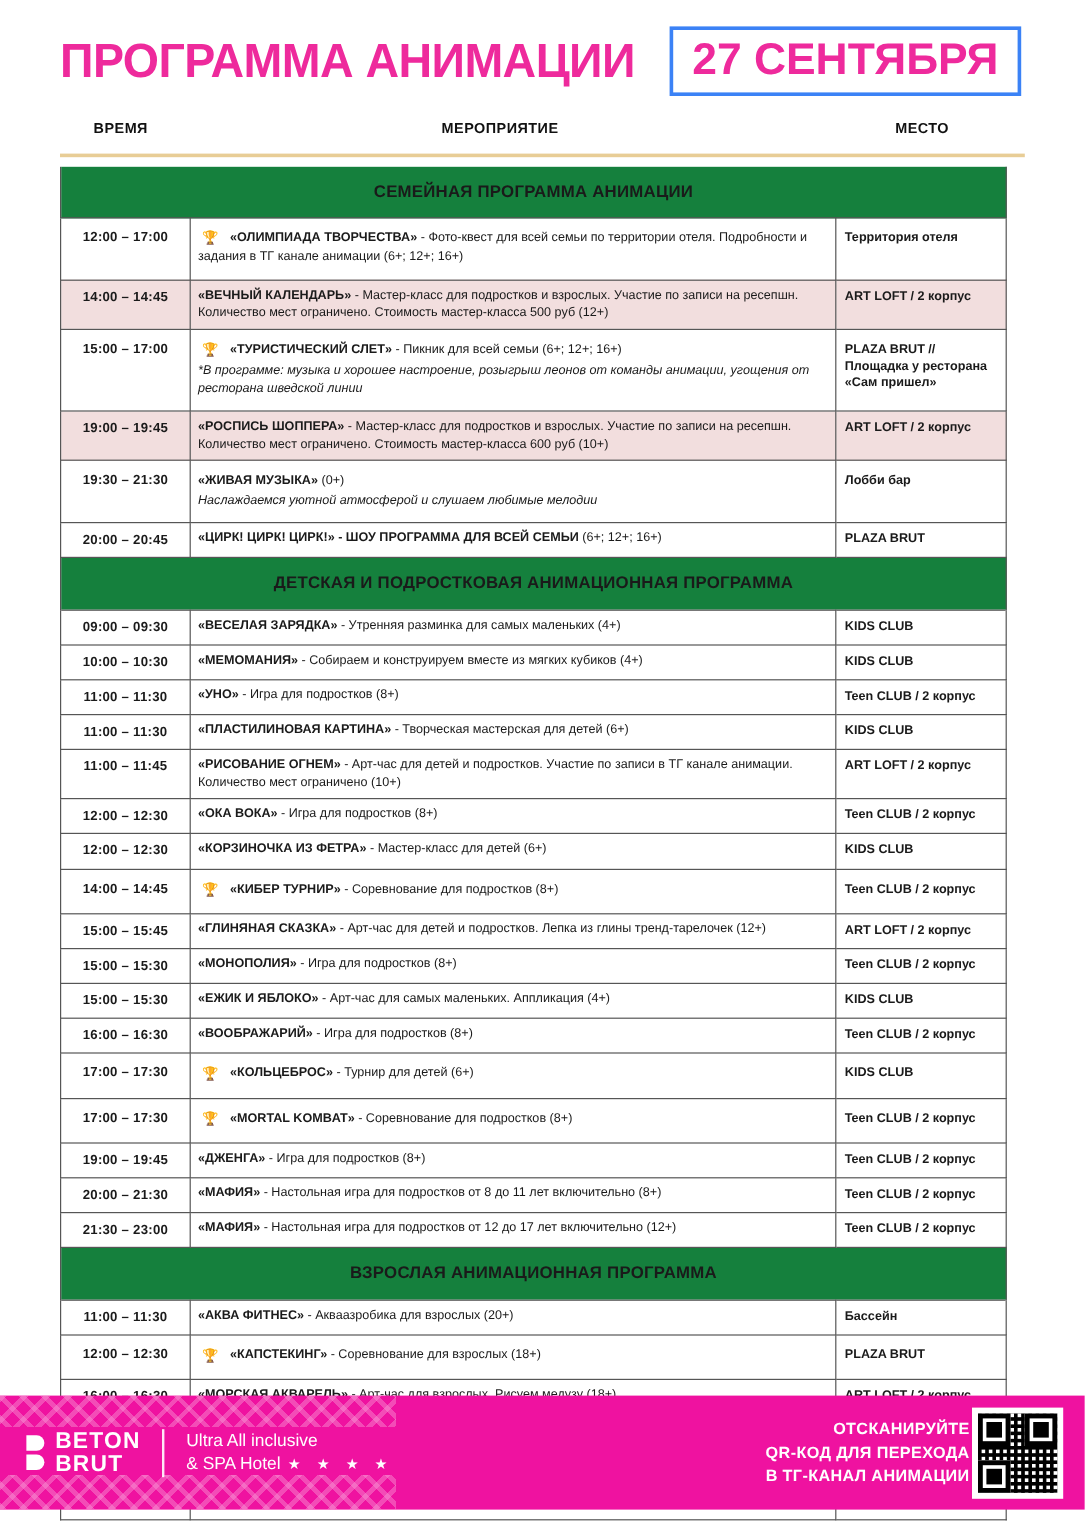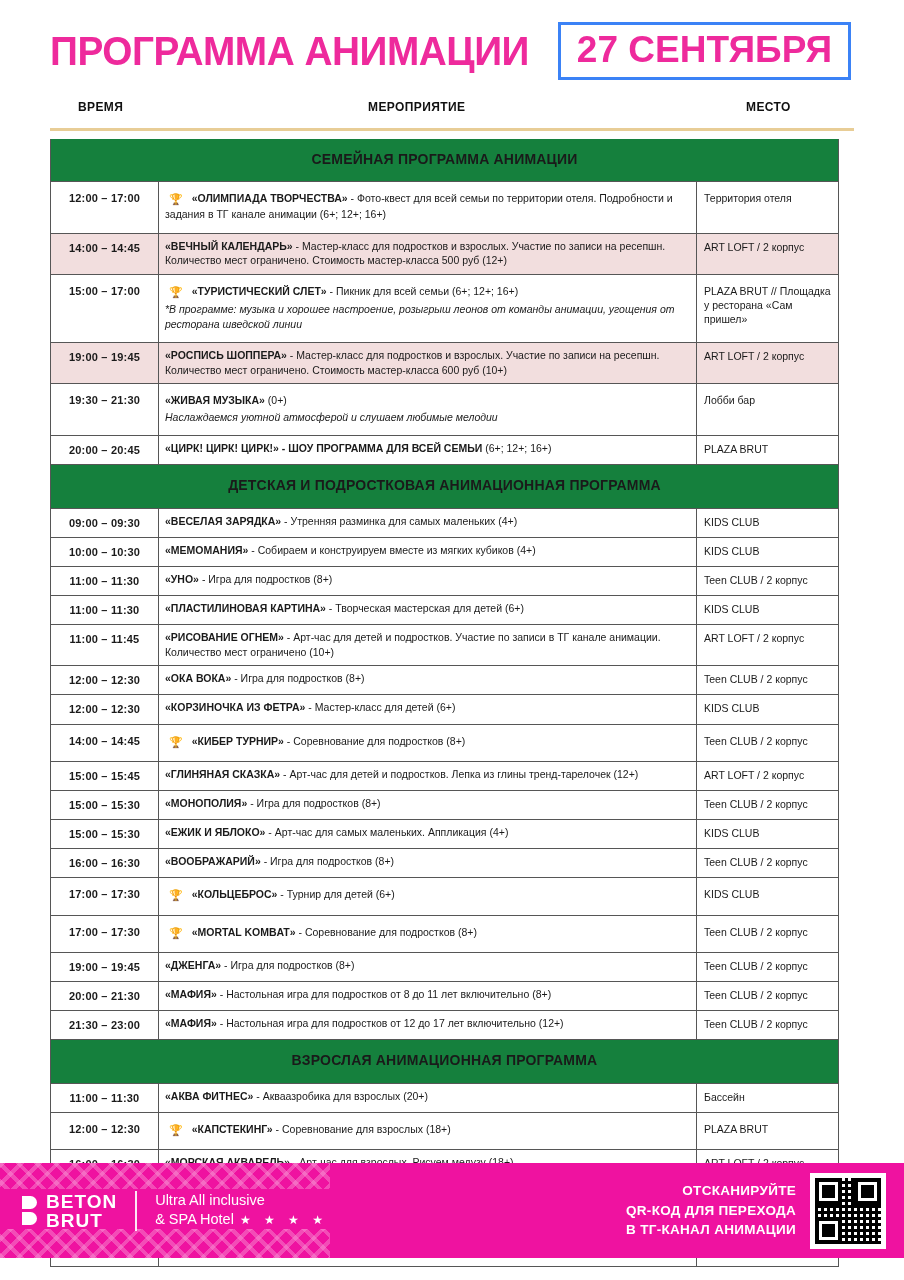--- a/index.html
+++ b/index.html
@@ -93,21 +93,21 @@
 
   td.time {
     font-weight: 700;
     font-size: 11px;
     text-align: center;
     white-space: nowrap;
     padding-top: 7px;
     letter-spacing: 0.2px;
   }
   td.place {
-    font-weight: 400;
+    font-weight: 700;
     font-size: 10.5px;
     line-height: 1.35;
     padding-top: 6px;
   }
   td.event { padding-left: 6px; }
 
   tr.hl td { background: #f2dede; }
 
   .ev-title { font-weight: 700; }
   .ev-note {
@@ -206,21 +206,21 @@
   }
   .stars { letter-spacing: 5px; font-size: 12px; margin-left: 6px; }
 
   .qr-block {
     position: absolute;
     right: 18px;
     top: 50%;
     transform: translateY(-50%);
     display: flex;
     align-items: center;
-    gap: 14px;
+    gap: 2px;
   }
   .qr-text {
     color: #fff;
     text-align: right;
     font-size: 13.5px;
     font-weight: 700;
     line-height: 1.45;
     letter-spacing: .3px;
   }
   .qr-code {

